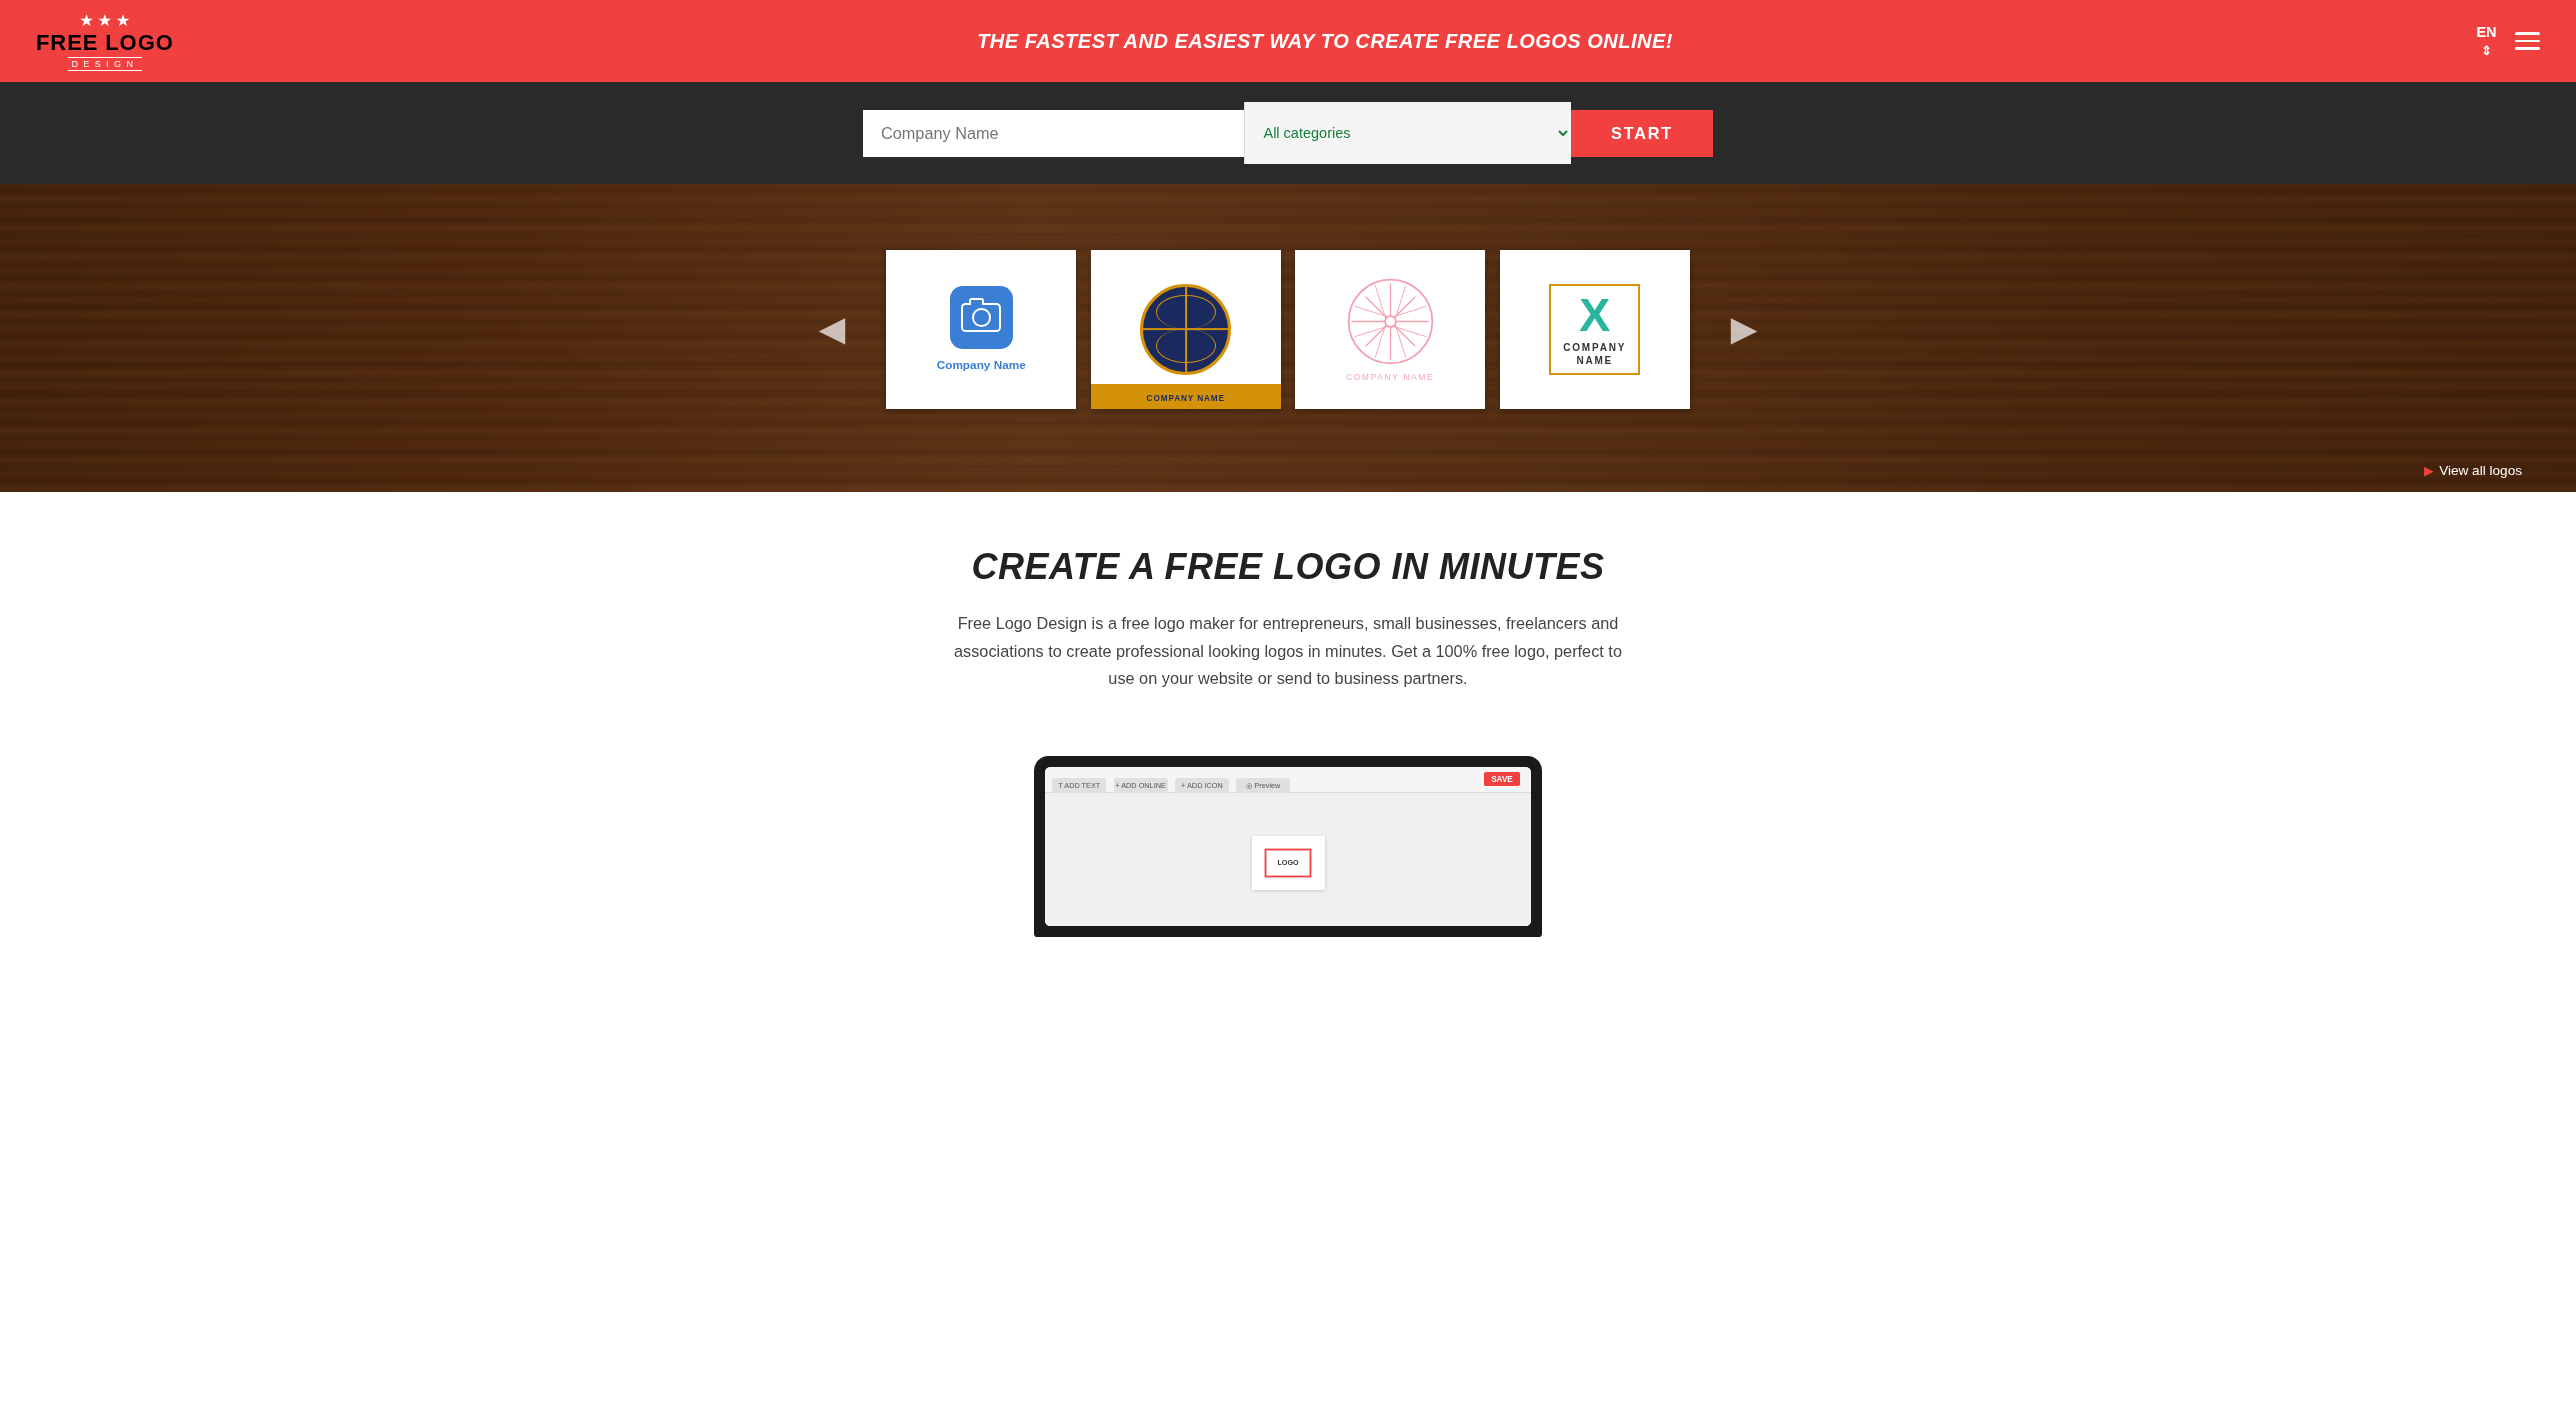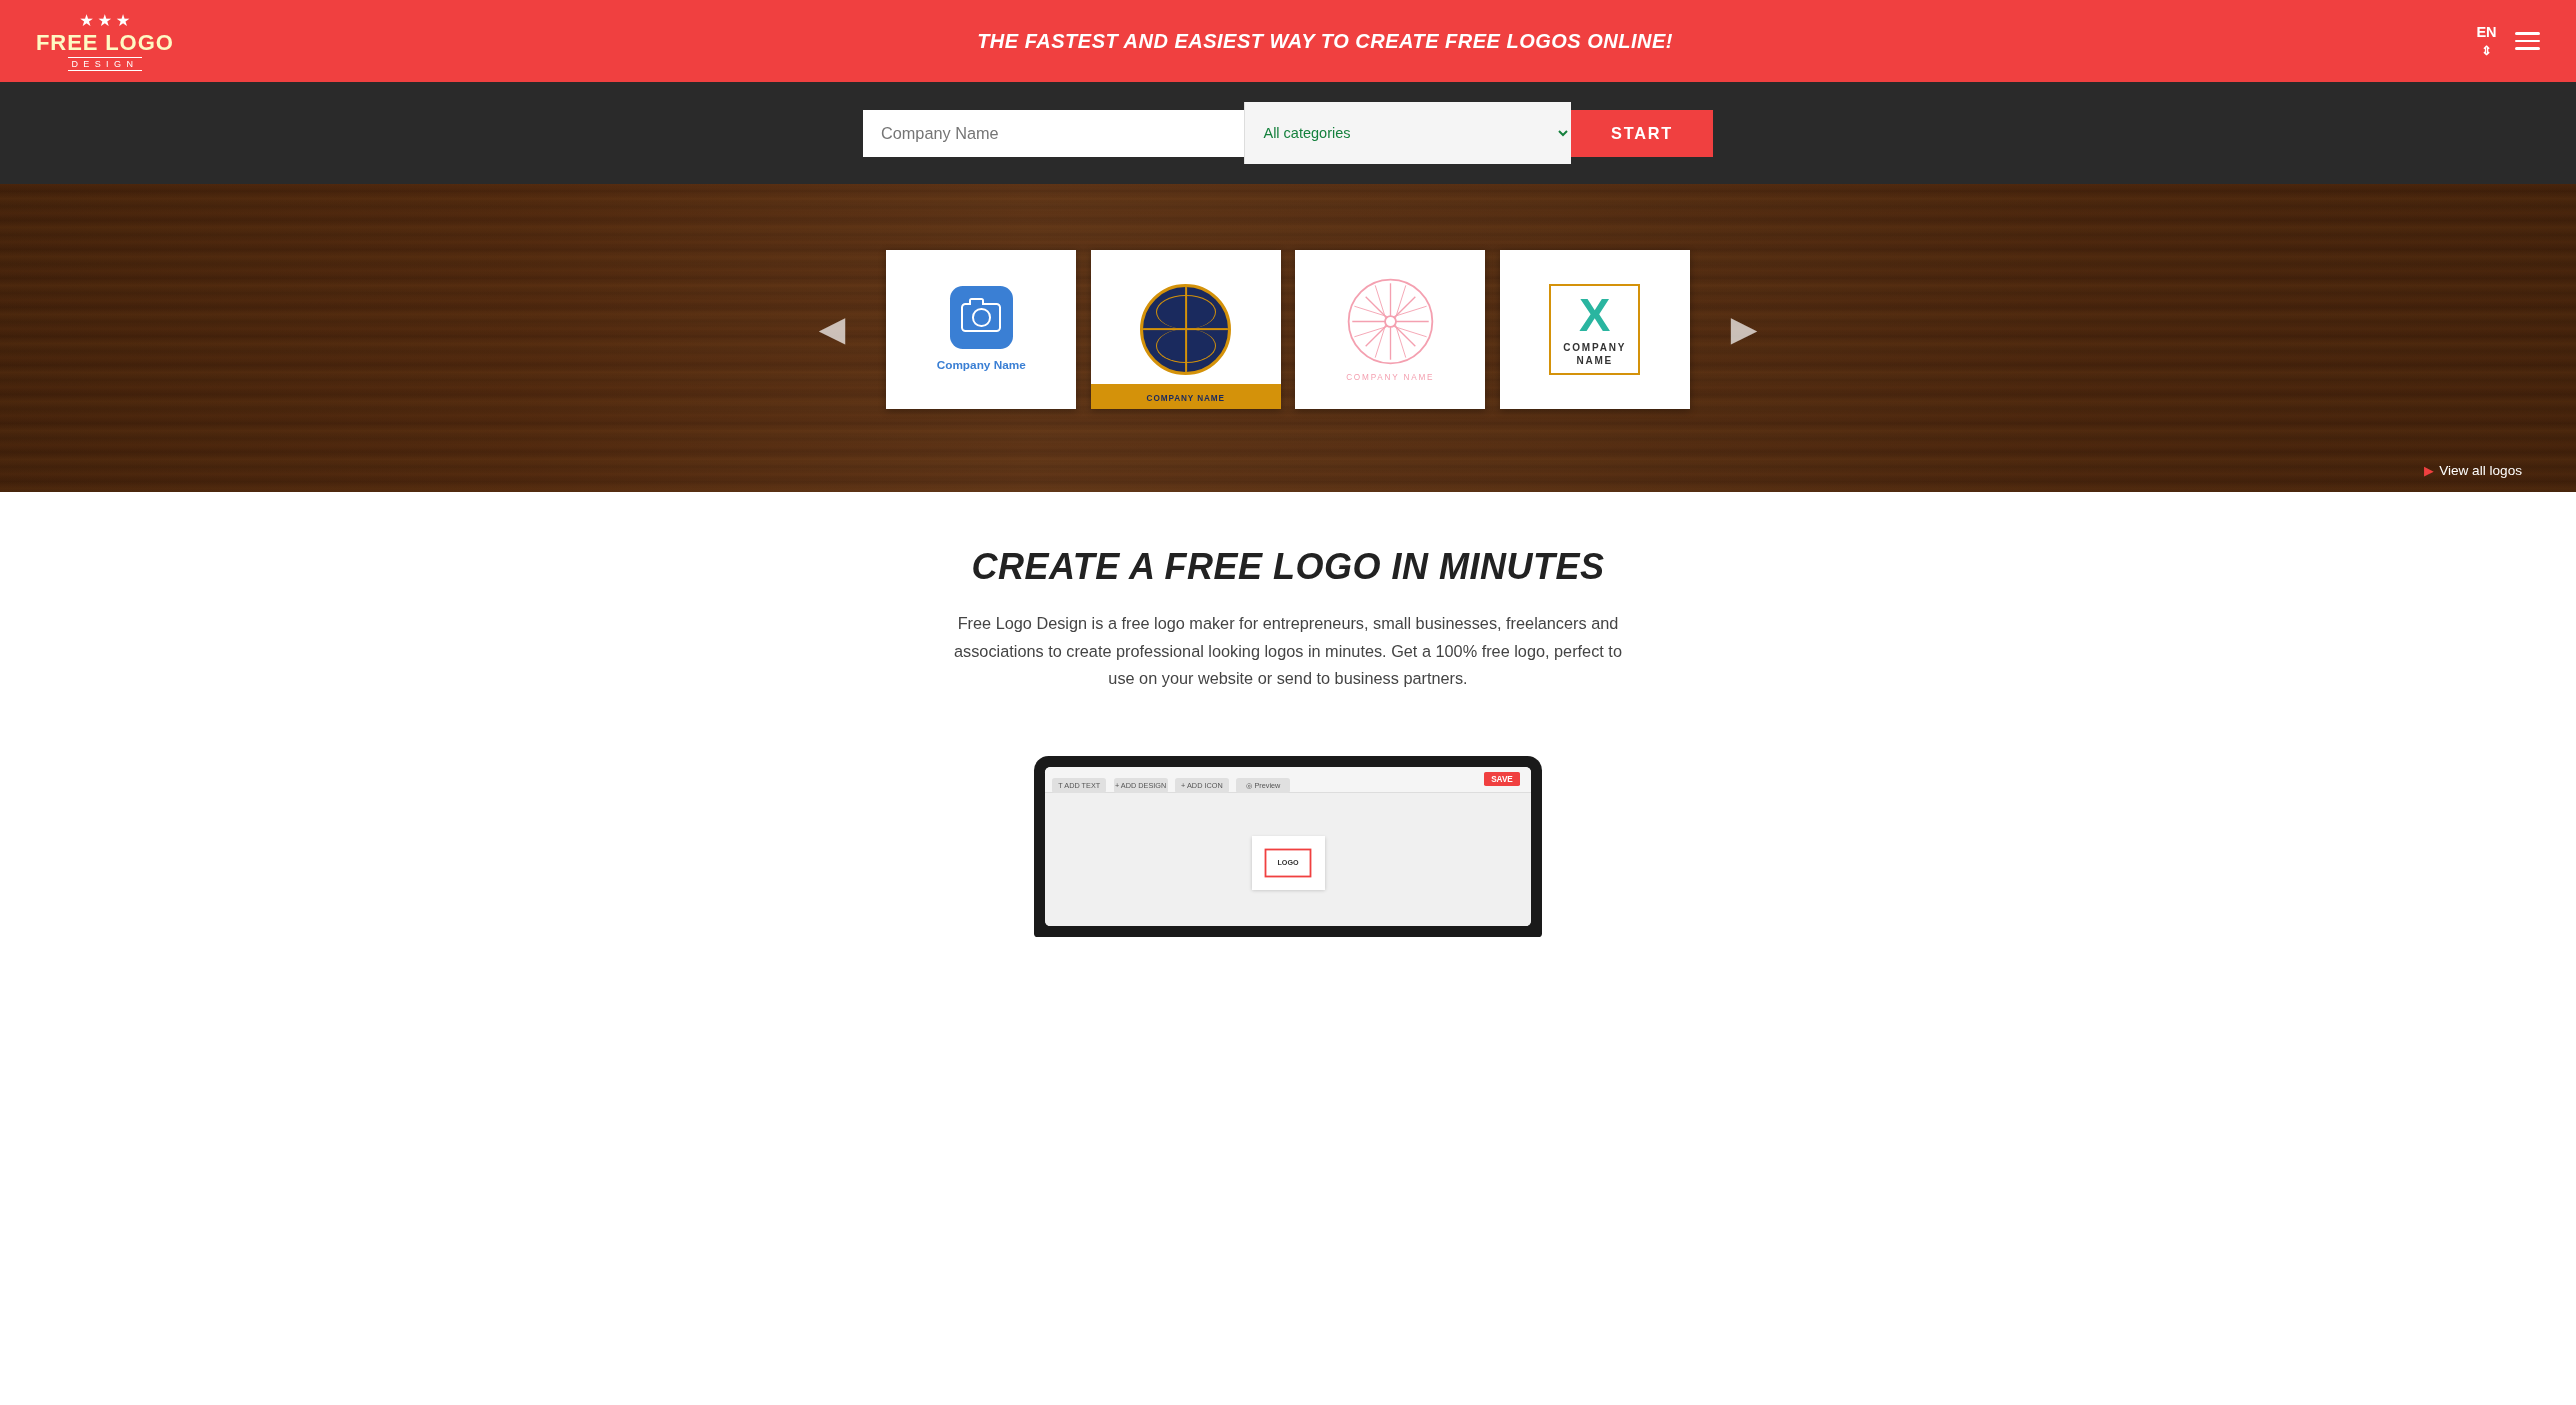--- a/index.html
+++ b/index.html
@@ -25,21 +25,21 @@
       display: flex;
       gap: 3.6px;
       margin-bottom: 1.8px;
     }
     .logo-stars span { color: #fff; font-size: 16.3px; }
     .logo-text-main {
       font-size: 22px;
       font-weight: 900;
       letter-spacing: 0.9px;
       line-height: 1;
-      color: #fef9c3;
+      color: #000000;
     }
     .logo-text-sub {
       font-size: 9px;
       letter-spacing: 5.4px;
       color: #fff;
       border-top: 0.9px solid #fff;
       border-bottom: 0.9px solid #fff;
       padding: 0.9px 3.6px;
       margin-top: 2.7px;
     }
@@ -595,21 +595,21 @@
 <section class="content-section">
   <h2 class="section-title">CREATE A FREE LOGO IN MINUTES</h2>
   <p class="section-desc">Free Logo Design is a free logo maker for entrepreneurs, small businesses, freelancers and associations to create professional looking logos in minutes. Get a 100% free logo, perfect to use on your website or send to business partners.</p>
 </section>
 
 <div class="device-section">
   <div class="tablet-frame">
     <div class="tablet-screen">
       <div class="tablet-toolbar">
         <div class="toolbar-btn">T ADD TEXT</div>
-        <div class="toolbar-btn">+ ADD DESIGN</div>
+        <div class="toolbar-btn">+ ADD ONLINE</div>
         <div class="toolbar-btn">+ ADD ICON</div>
         <div class="toolbar-btn">◎ Preview</div>
         <div class="save-btn-tablet">SAVE</div>
       </div>
       <div class="tablet-canvas">
         <div class="canvas-content">
           <svg width="54" height="36" viewBox="0 0 60 40">
             <rect x="5" y="5" width="50" height="30" fill="none" stroke="#f04040" stroke-width="2"></rect>
             <text x="30" y="22" text-anchor="middle" font-size="8" font-weight="bold" fill="#333">LOGO</text>
           </svg>

